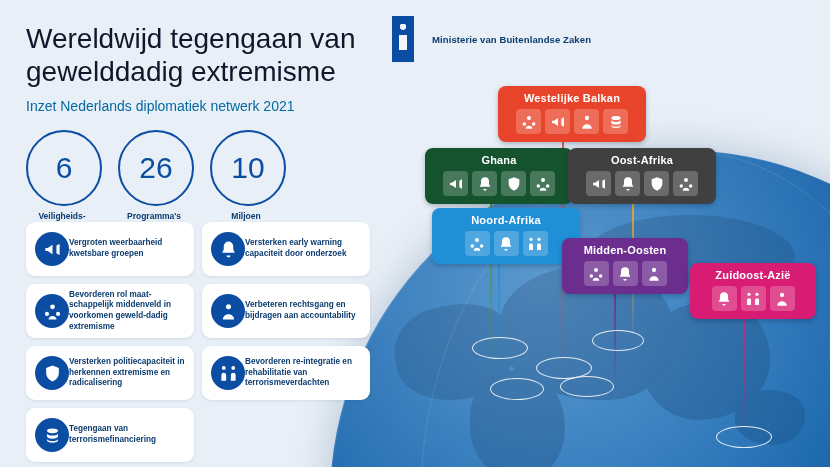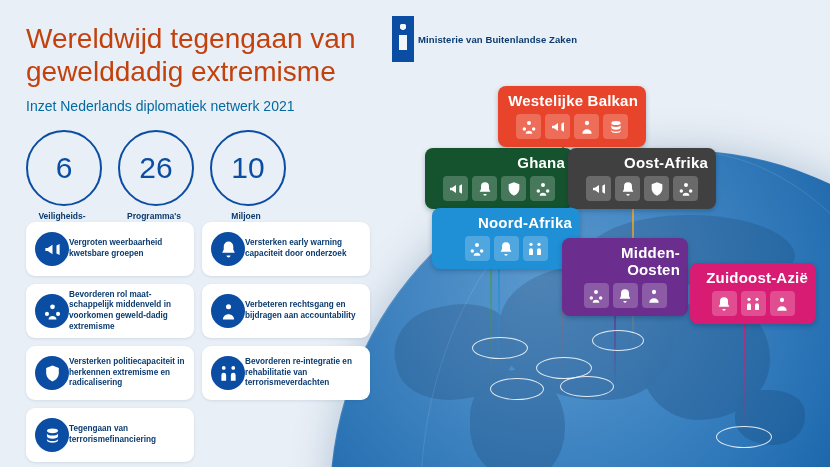--- a/index.html
+++ b/index.html
@@ -28,23 +28,23 @@
   .l2{left:500px;top:265px;width:175px;height:135px;border-radius:55% 45% 40% 60%/45% 55% 50% 50%;}
   .l3{left:470px;top:370px;width:95px;height:110px;border-radius:50% 50% 45% 55%/45% 55% 50% 50%;}
   .l4{left:640px;top:300px;width:130px;height:120px;border-radius:60% 40% 55% 45%/50% 50% 50% 50%;}
   .l5{left:735px;top:390px;width:70px;height:55px;}
   .l6{left:585px;top:215px;width:210px;height:70px;border-radius:50% 50% 60% 40%/60% 60% 40% 40%;}
   .grid-line{position:absolute;border:1px solid rgba(255,255,255,.10);border-radius:50%;}
   .ring{position:absolute;border:1.6px solid rgba(255,255,255,.85);border-radius:50%;}
   .beam{position:absolute;width:2px;opacity:.9;}
 
   
-  .title{position:absolute;left:26px;top:22px;width:380px;font-size:28px;line-height:1.18;font-weight:400;color:#c2410c;}
+  .title{position:absolute;left:26px;top:22px;width:380px;font-size:28px;line-height:1.18;font-weight:400;color:#0f172a;}
   .subtitle{position:absolute;left:26px;top:98px;font-size:14px;color:#0369a1;}
-  .logo{position:absolute;left:392px;top:16px;display:flex;align-items:center;gap:4px;}
+  .logo{position:absolute;left:392px;top:16px;display:flex;align-items:center;gap:18px;}
   .logo-mark{width:22px;height:46px;background:#0b4da2;position:relative;}
   .logo-mark:after{content:"";position:absolute;left:5px;top:8px;width:12px;height:26px;
     background:
       radial-gradient(circle at 50% 22%, #fff 0 3px, transparent 3.5px),
       linear-gradient(#fff,#fff) ;
     background-repeat:no-repeat;
     background-size:12px 12px, 8px 16px;
     background-position:0 0, 2px 11px;
     opacity:.95;}
   .logo-text{font-size:9.5px;color:#0b3b6f;font-weight:700;letter-spacing:.1px;}
@@ -67,21 +67,21 @@
   }
   .card-icon{
     flex:0 0 34px;width:34px;height:34px;border-radius:50%;background:#0b4da2;
     display:flex;align-items:center;justify-content:center;color:#fff;
   }
   .card-icon svg{width:19px;height:19px;fill:#fff;}
   .card-text{font-size:8.2px;line-height:1.3;color:#0b3b6f;font-weight:700;}
 
   
   .region{position:absolute;border-radius:8px;padding:6px 8px 8px;color:#fff;box-shadow:0 2px 5px rgba(5,35,70,.28);}
-  .region-title{font-size:15px;font-weight:700;text-align:right;margin-bottom:5px;letter-spacing:.2px;}
+  .region-title{font-size:11px;font-weight:700;text-align:center;margin-bottom:5px;letter-spacing:.2px;}
   .region-icons{display:flex;gap:4px;justify-content:center;}
   .ricon{width:25px;height:25px;border-radius:4px;background:rgba(255,255,255,.22);
          display:flex;align-items:center;justify-content:center;}
   .ricon svg{width:16px;height:16px;fill:#fff;}
 
   
   #r-balkan{left:498px;top:86px;width:132px;}
   #r-ghana{left:425px;top:148px;width:132px;}
   #r-oost{left:568px;top:148px;width:132px;}
   #r-noord{left:432px;top:208px;width:132px;}

